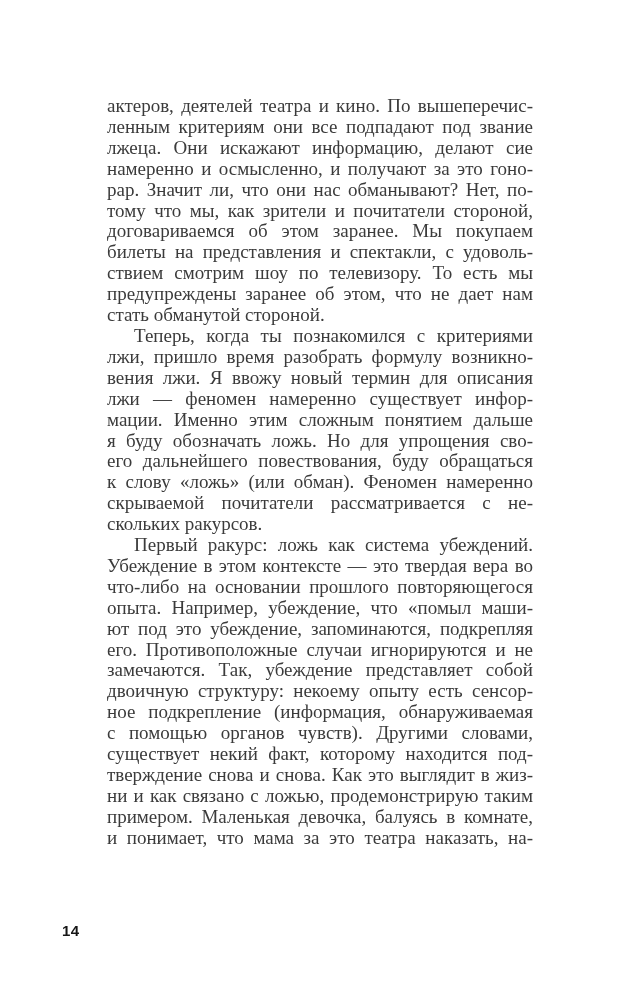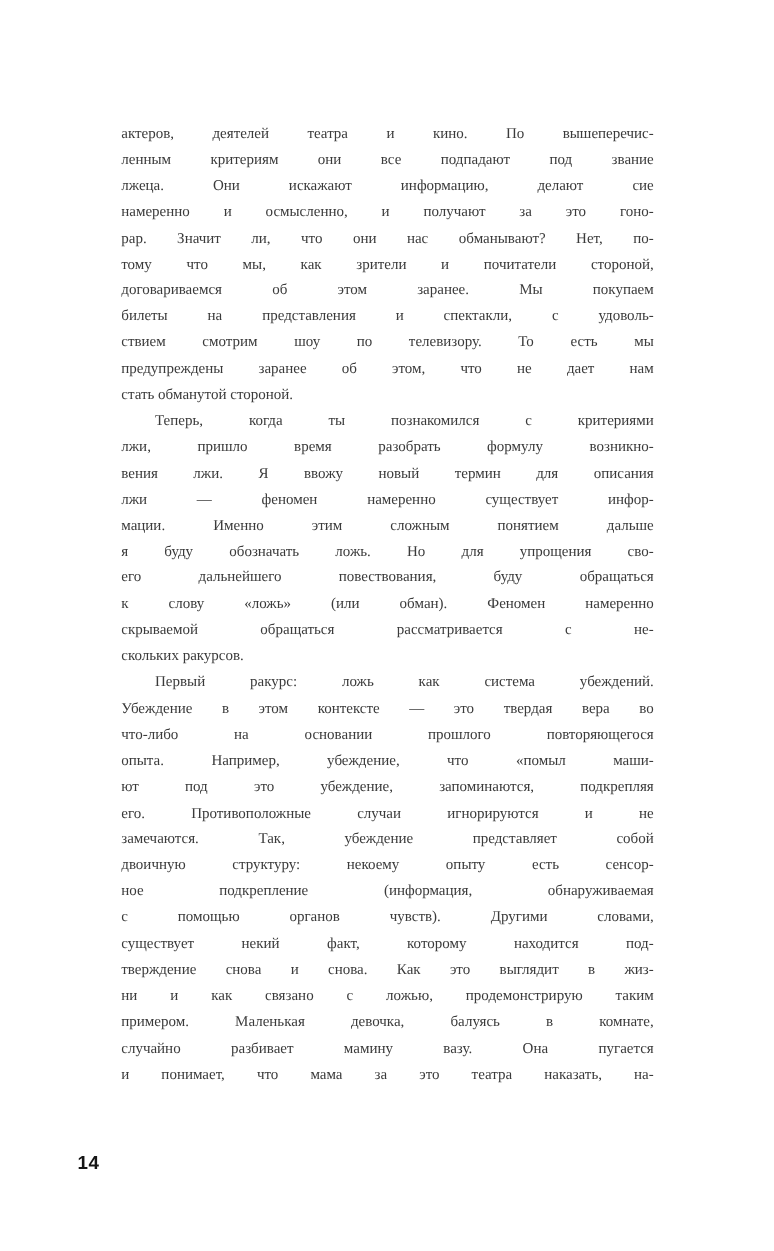--- a/index.html
+++ b/index.html
@@ -14,25 +14,25 @@
     overflow: hidden;
     font-family: "Liberation Serif", "DejaVu Serif", serif;
   }
   .page {
     position: absolute;
     inset: 0;
     background: #ffffff;
   }
   .page-text {
     position: absolute;
-    left: 97px;
+    left: 107px;
     top: 96px;
     width: 426px;
     color: #3b3b3b;
-    font-size: 12px;
+    font-size: 19px;
     line-height: 20.9px;
     font-family: Liberation Serif, serif;
     -webkit-font-smoothing: antialiased;
   }
   .para { margin: 0; padding: 0; }
   .line {
     text-align: justify;
     text-align-last: justify;
     -moz-text-align-last: justify;
     white-space: normal;
@@ -76,36 +76,35 @@
       </div>
       <div class="para">
         <div class="line indent">Теперь, когда ты познакомился с критериями</div>
         <div class="line">лжи, пришло время разобрать формулу возникно-</div>
         <div class="line">вения лжи. Я ввожу новый термин для описания</div>
         <div class="line">лжи — феномен намеренно существует инфор-</div>
         <div class="line">мации. Именно этим сложным понятием дальше</div>
         <div class="line">я буду обозначать ложь. Но для упрощения сво-</div>
         <div class="line">его дальнейшего повествования, буду обращаться</div>
         <div class="line">к слову «ложь» (или обман). Феномен намеренно</div>
-        <div class="line">скрываемой обращаться рассматривается с не-</div>
+        <div class="line">скрываемой почитатели рассматривается с не-</div>
         <div class="line endline">скольких ракурсов.</div>
       </div>
       <div class="para">
         <div class="line indent">Первый ракурс: ложь как система убеждений.</div>
         <div class="line">Убеждение в этом контексте — это твердая вера во</div>
         <div class="line">что-либо на основании прошлого повторяющегося</div>
         <div class="line">опыта. Например, убеждение, что «помыл маши-</div>
         <div class="line">ют под это убеждение, запоминаются, подкрепляя</div>
         <div class="line">его. Противоположные случаи игнорируются и не</div>
         <div class="line">замечаются. Так, убеждение представляет собой</div>
         <div class="line">двоичную структуру: некоему опыту есть сенсор-</div>
         <div class="line">ное подкрепление (информация, обнаруживаемая</div>
         <div class="line">с помощью органов чувств). Другими словами,</div>
         <div class="line">существует некий факт, которому находится под-</div>
         <div class="line">тверждение снова и снова. Как это выглядит в жиз-</div>
         <div class="line">ни и как связано с ложью, продемонстрирую таким</div>
         <div class="line">примером. Маленькая девочка, балуясь в комнате,</div>
-        <div class="line">случайно разбивает мамину вазу. Она пугается</div>
         <div class="line">и понимает, что мама за это театра наказать, на-</div>
       </div>
     </div>
   <div class="page-number">14</div>
 </div>
 
 </body></html>

